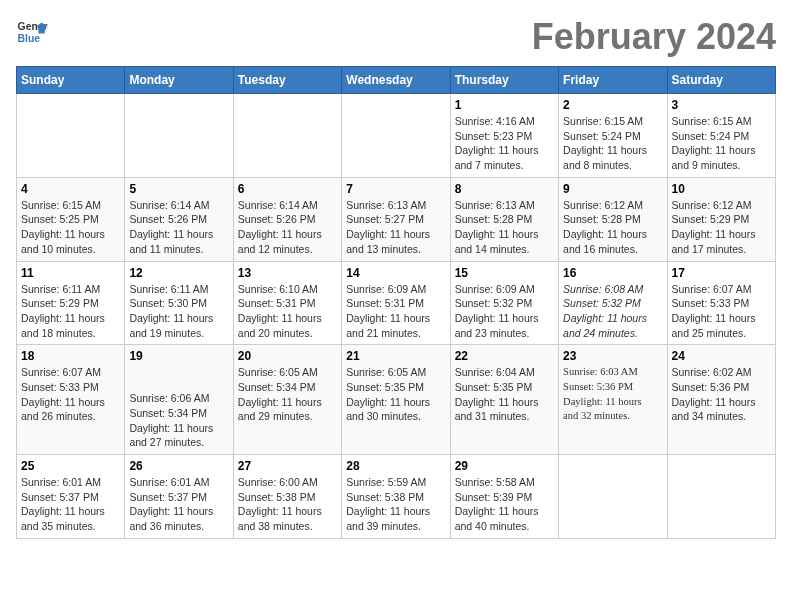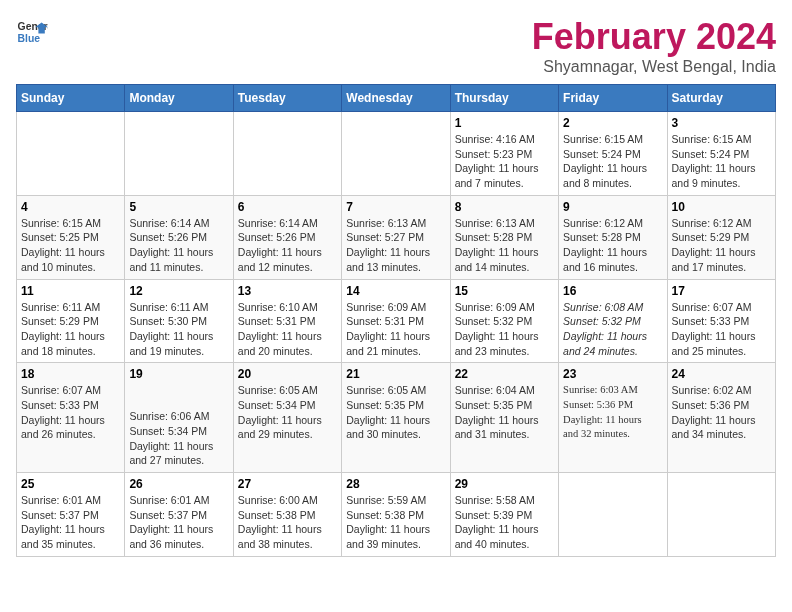--- a/index.html
+++ b/index.html
@@ -24,21 +24,21 @@
     .logo-icon {
       width: 32px;
       height: 32px;
     }
     .title-block {
       text-align: right;
     }
     .main-title {
       font-size: 36px;
       font-weight: bold;
-      color: #be185d;
+      color: #737373;
     }
     .subtitle {
       font-size: 16px;
       color: #555;
     }
     table {
       width: 100%;
       border-collapse: collapse;
       font-size: 11px;
       padding-left: 16px;
@@ -84,21 +84,20 @@
 <div class="header">
   <div class="logo">
     <svg class="logo-icon" viewBox="0 0 40 40">
       <text x="2" y="18" font-size="13" font-weight="bold" fill="#333">General</text>
       <text x="2" y="32" font-size="13" font-weight="bold" fill="#3a7abf">Blue</text>
       <polygon points="32,8 40,14 36,14 36,22 28,22 28,14 24,14" fill="#3a7abf"></polygon>
     </svg>
   </div>
   <div class="title-block">
     <div class="main-title">February 2024</div>
-    <div class="subtitle">Shyamnagar, West Bengal, India</div>
   </div>
 </div>
 
 <table>
   <thead>
     <tr>
     <th>Sunday</th>
         <th>Monday</th>
         <th>Tuesday</th>
         <th>Wednesday</th>

